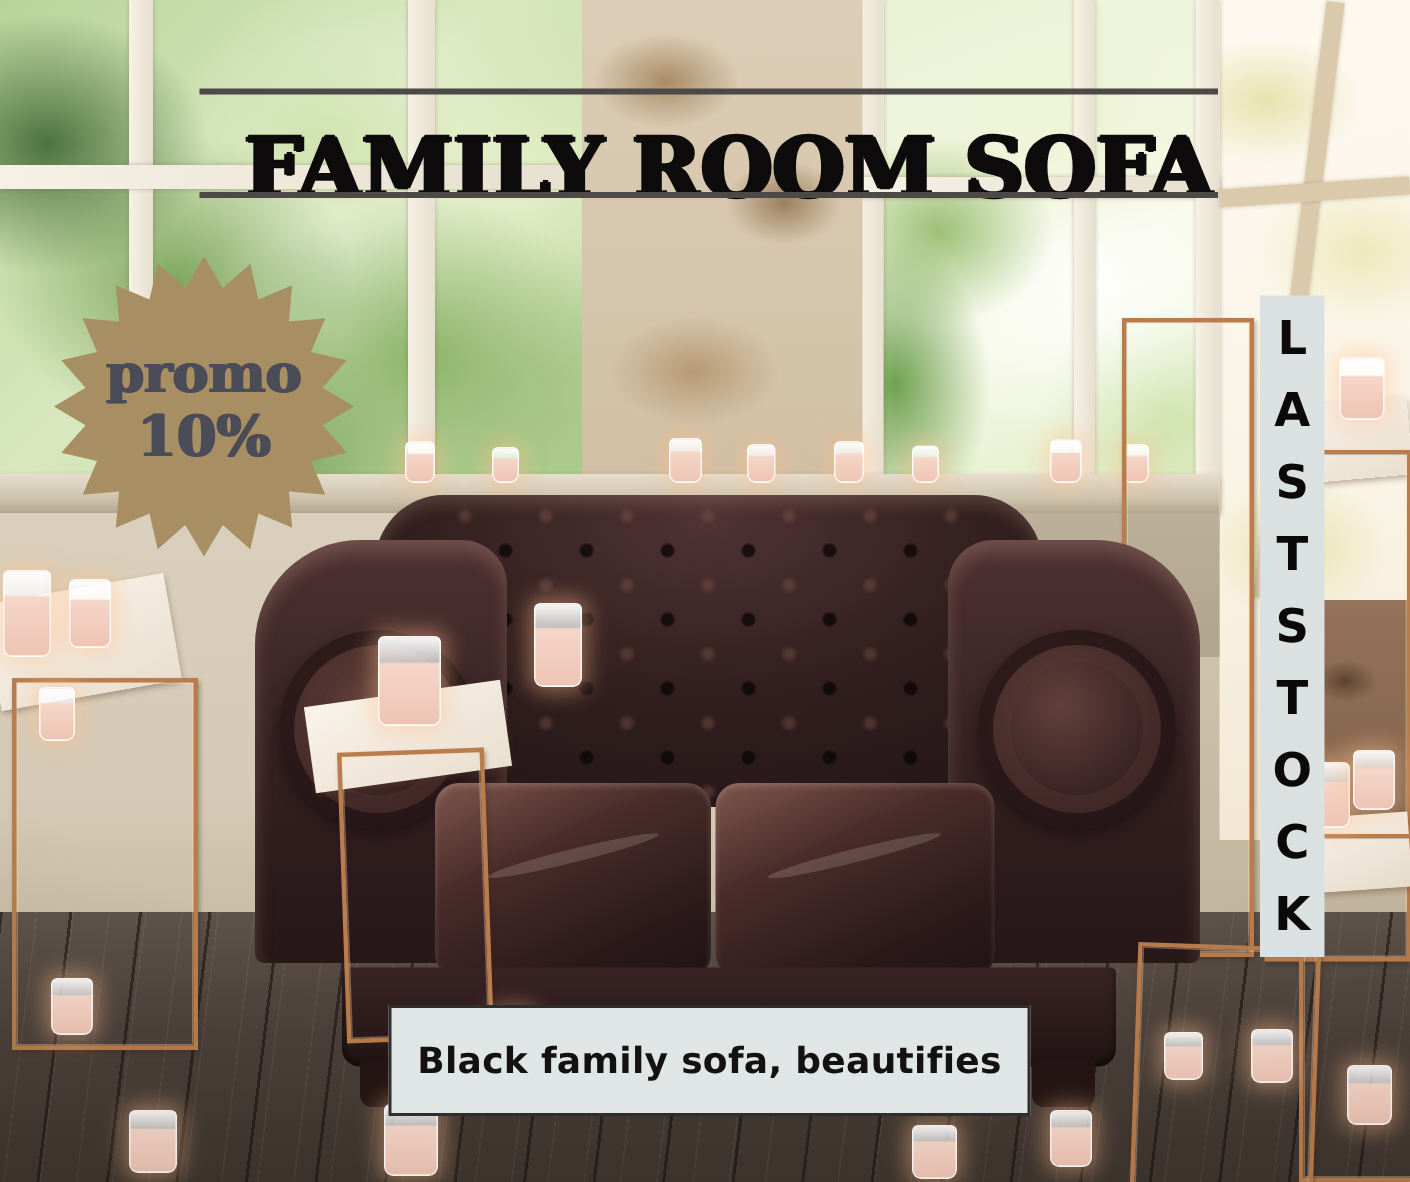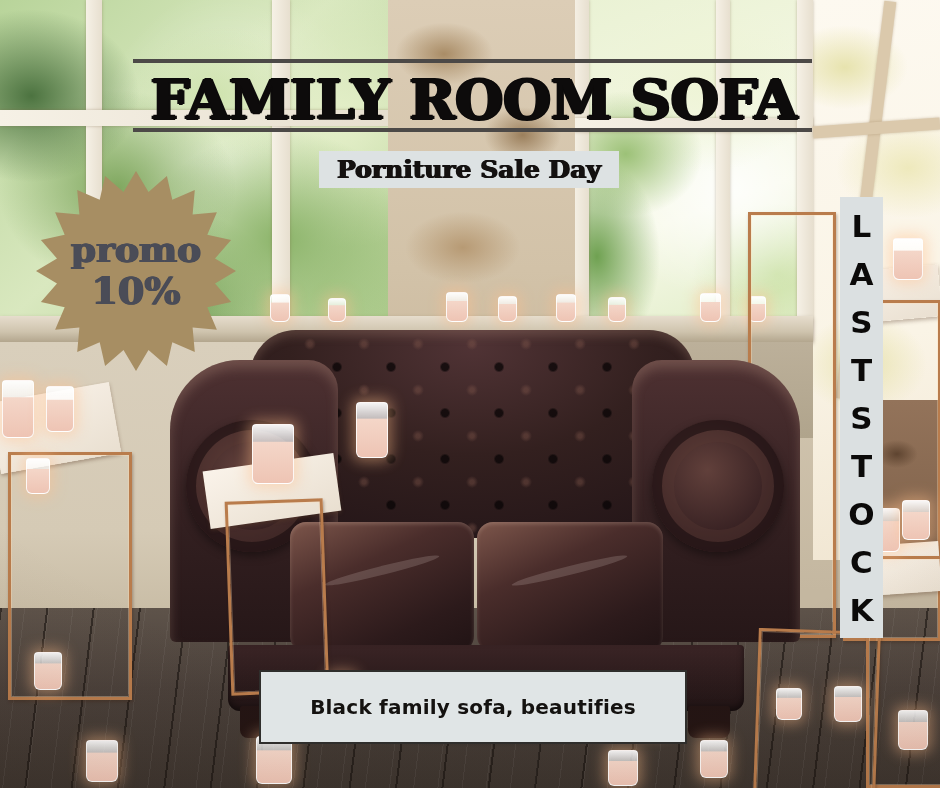--- a/index.html
+++ b/index.html
@@ -116,21 +116,21 @@
       font-family:"DejaVu Serif",serif;font-weight:700;color:var(--badge_text,#4a4c57);
       text-shadow:.9px 0 currentColor,-.9px 0 currentColor;}
   .badge-text .l1{font-size:36px;line-height:40px;}
   .badge-text .l2{font-size:38px;line-height:44px;}
   .banner{left:840px;top:197px;width:43px;height:441px;background:var(--banner_bg,#dbe0e1);
       display:flex;flex-direction:column;align-items:center;justify-content:center;
       font-weight:800;font-size:31px;color:var(--banner_text,#0b0a09);}
   .banner .vl{display:block;line-height:48px;text-align:center;}
   .caption{left:259px;top:670px;width:424px;height:70px;background:var(--caption_bg,#e0e5e6);
       border:2px solid #2f2e2c;display:flex;flex-direction:column;align-items:center;justify-content:center;
-      font-weight:800;font-size:20px;line-height:31px;color:var(--caption_text,#141210);letter-spacing:.2px;}
+      font-weight:800;font-size:24px;line-height:31px;color:var(--caption_text,#141210);letter-spacing:.2px;}
   .tone{left:0;top:0;width:940px;height:788px;pointer-events:none;
       background:radial-gradient(120% 100% at 50% 30%, transparent 55%, rgba(60,40,28,.16));}
 </style>
 </head>
 <body>
 
 <div class="canvas">
 
   <div class="abs wall-base brick"></div>
   <div class="abs window-left"></div>
@@ -207,24 +207,23 @@
   <div class="abs candle" style="left:634px;top:688px;width:30px;height:42px;"></div>
   <div class="abs candle" style="left:608px;top:750px;width:28px;height:34px;"></div>
   <div class="abs candle" style="left:700px;top:740px;width:26px;height:36px;"></div>
   <div class="abs candle" style="left:834px;top:686px;width:26px;height:34px;"></div>
   <div class="abs candle" style="left:898px;top:710px;width:28px;height:38px;"></div>
   <div class="abs candle" style="left:776px;top:688px;width:24px;height:30px;"></div>
 
   <div class="abs tone"></div>
 
   <div class="abs rule" style="top:59px;"></div>
-  <h1 class="abs title" style="margin:4px;">FAMILY ROOM SOFA</h1>
+  <h1 class="abs title" style="margin:16px;">FAMILY ROOM SOFA</h1>
   <div class="abs rule" style="top:128px;"></div>
 
-  <div class="abs subtitle">Porniture Sale Day</div>
 
   <div class="abs badge">
     <svg viewBox="0 0 200 200">
       <polygon points="200,100 179,112.5 195.1,130.9 171.3,136.3 180.9,158.8 156.6,156.6 158.8,180.9 136.3,171.3 130.9,195.1 112.5,179 100,200 87.5,179 69.1,195.1 63.7,171.3 41.2,180.9 43.4,156.6 19.1,158.8 28.7,136.3 4.9,130.9 21,112.5 0,100 21,87.5 4.9,69.1 28.7,63.7 19.1,41.2 43.4,43.4 41.2,19.1 63.7,28.7 69.1,4.9 87.5,21 100,0 112.5,21 130.9,4.9 136.3,28.7 158.8,19.1 156.6,43.4 180.9,41.2 171.3,63.7 195.1,69.1 179,87.5"></polygon>
     </svg>
     <div class="badge-text">
       <span class="l1">promo</span>
       <span class="l2">10%</span>
     </div>
   </div>

